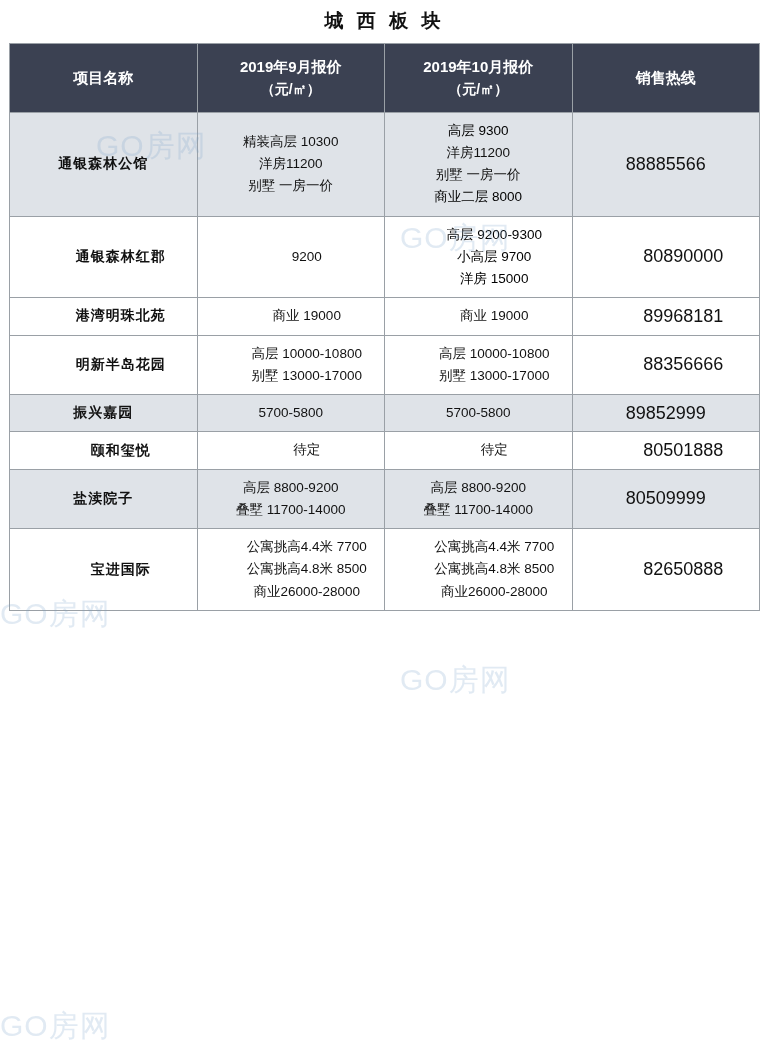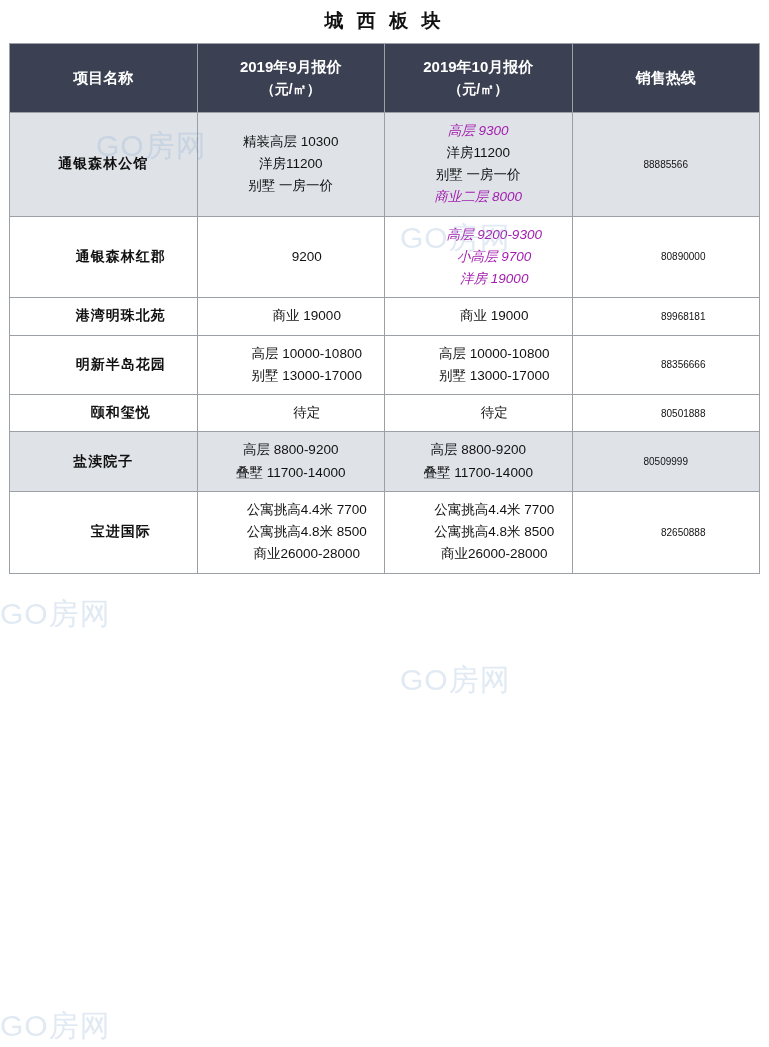--- a/index.html
+++ b/index.html
@@ -69,27 +69,26 @@
     letter-spacing: 1px;
     margin-left: 41px;
   }
   td.price {
     font-size: 13.5px;
     color: #111111;
     line-height: 1.65;
     padding: 7px 4px;
   }
   td.phone {
-    font-size: 10px;
+    font-size: 18px;
     color: #111111;
     width: 163px;
   }
   .red {
-    color: #a21caf;
-    font-style: italic;
+    color: #000000;
   }
   .watermark {
     position: absolute;
     font-size: 30px;
     font-weight: normal;
     color: rgba(120, 160, 200, 0.22);
     letter-spacing: 1px;
     pointer-events: none;
     user-select: none;
     white-space: nowrap;
@@ -129,34 +128,40 @@
     <tbody id="table-body">
         <tr class="shade">
           <td class="name">通银森林公馆</td>
           <td class="price"><span>精装高层 10300</span><br><span>洋房11200</span><br><span>别墅 一房一价</span></td>
           <td class="price"><span class="red">高层 9300</span><br><span>洋房11200</span><br><span>别墅 一房一价</span><br><span class="red">商业二层 8000</span></td>
           <td class="phone">88885566</td>
         </tr>
         <tr class="plain">
           <td class="name">通银森林红郡</td>
           <td class="price"><span>9200</span></td>
-          <td class="price"><span class="red">高层 9200-9300</span><br><span class="red">小高层 9700</span><br><span class="red">洋房 19000</span></td>
+          <td class="price"><span class="red">高层 9200-9300</span><br><span class="red">小高层 9700</span><br><span class="red">洋房 15000</span></td>
           <td class="phone">80890000</td>
         </tr>
         <tr class="plain">
           <td class="name">港湾明珠北苑</td>
           <td class="price"><span>商业 19000</span></td>
           <td class="price"><span>商业 19000</span></td>
           <td class="phone">89968181</td>
         </tr>
         <tr class="plain">
           <td class="name">明新半岛花园</td>
           <td class="price"><span>高层 10000-10800</span><br><span>别墅 13000-17000</span></td>
           <td class="price"><span>高层 10000-10800</span><br><span>别墅 13000-17000</span></td>
           <td class="phone">88356666</td>
+        </tr>
+        <tr class="shade">
+          <td class="name">振兴嘉园</td>
+          <td class="price"><span>5700-5800</span></td>
+          <td class="price"><span>5700-5800</span></td>
+          <td class="phone">89852999</td>
         </tr>
         <tr class="plain">
           <td class="name">颐和玺悦</td>
           <td class="price"><span>待定</span></td>
           <td class="price"><span>待定</span></td>
           <td class="phone">80501888</td>
         </tr>
         <tr class="shade">
           <td class="name">盐渎院子</td>
           <td class="price"><span>高层 8800-9200</span><br><span>叠墅 11700-14000</span></td>

